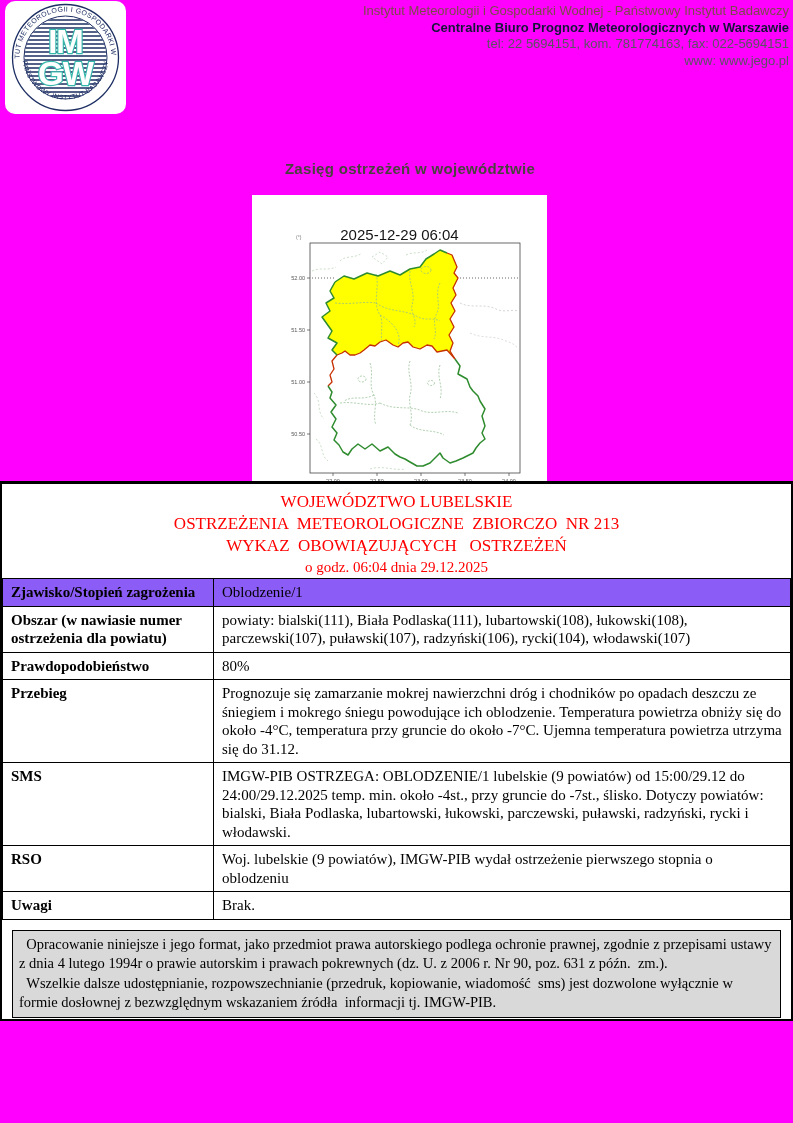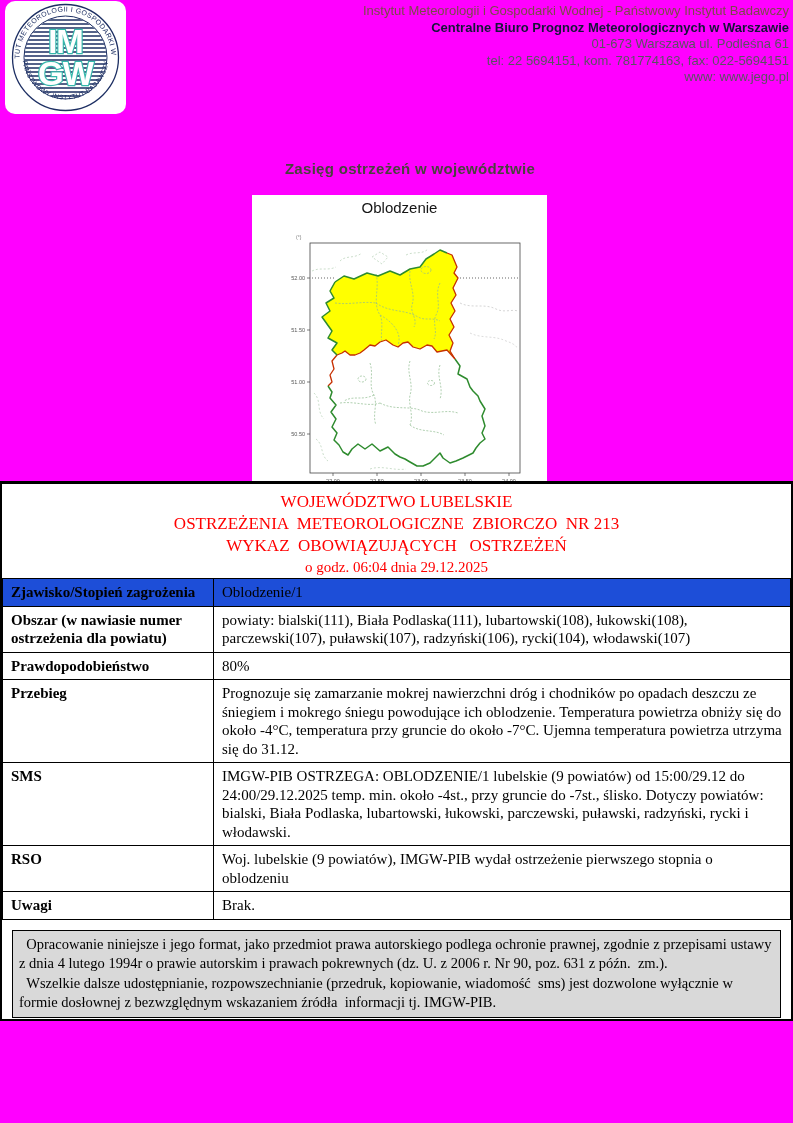--- a/index.html
+++ b/index.html
@@ -27,21 +27,21 @@
        font-family:"Liberation Serif",serif;}
   .doc-title{text-align:center;color:#ff0000;font-weight:normal;padding-top:7px;}
   .doc-title div{white-space:pre-wrap;}
   .t1,.t2,.t3{font-size:17px;line-height:22px;}
   .t4{font-size:15px;line-height:21px;}
 
   table.warn{border-collapse:collapse;width:100%;table-layout:fixed;}
   table.warn td{border:1px solid #000;font-size:15px;line-height:18.5px;vertical-align:top;
                 padding:4px 8px;color:#000;}
   td.lab{width:194px;font-weight:bold;}
-  tr.hi td{background:#1d4ed8;}
+  tr.hi td{background:#8b5cf6;}
 
   .footer-box{margin:10px;border:1px solid #000;background:#d9d9d9;
               font-size:14.5px;line-height:19.5px;padding:4px 6px;color:#000;}
   .footer-box div{white-space:pre-wrap;}
 </style>
 </head>
 <body>
 
 <div class="page">
 
@@ -69,29 +69,27 @@
       </text>
       <text font-size="6.5" fill="#1d2f63" font-family="Liberation Sans, sans-serif" letter-spacing="0.4">
         <textPath href="#ringBot" startOffset="50%" text-anchor="middle">PAŃSTWOWY INSTYTUT BADAWCZY</textPath>
       </text>
     </svg>
   </div>
 
   <div class="header-text">
     <div class="hl1">Instytut Meteorologii i Gospodarki Wodnej - Państwowy Instytut Badawczy</div>
     <div class="hl2">Centralne Biuro Prognoz Meteorologicznych w Warszawie</div>
-    <div class="hlr">01-673 Warszawa ul. Podleśna  61</div>
     <div class="hlr">tel: 22 5694151, kom. 781774163, fax: 022-5694151</div>
     <div class="hlr">www: www.jego.pl</div>
   </div>
 
   <div class="map-heading">Zasięg ostrzeżeń w województwie</div>
 
   <div class="map-card">
-    <div class="map-title">Oblodzenie</div>
     <div class="map-dt">2025-12-29 06:04</div>
 
     <svg class="map-svg" width="252" height="252" viewBox="-34 -12 252 252">
 
       <rect x="0" y="0" width="210" height="230" fill="#ffffff" stroke="#444" stroke-width="0.8"></rect>
       <text x="-14" y="-4" font-size="5" fill="#777" font-family="Liberation Sans, sans-serif">(°)</text>
 
       <g stroke="#444" stroke-width="0.7">
         <line x1="-3" y1="35" x2="0" y2="35"></line>
           <line x1="-3" y1="87" x2="0" y2="87"></line>

